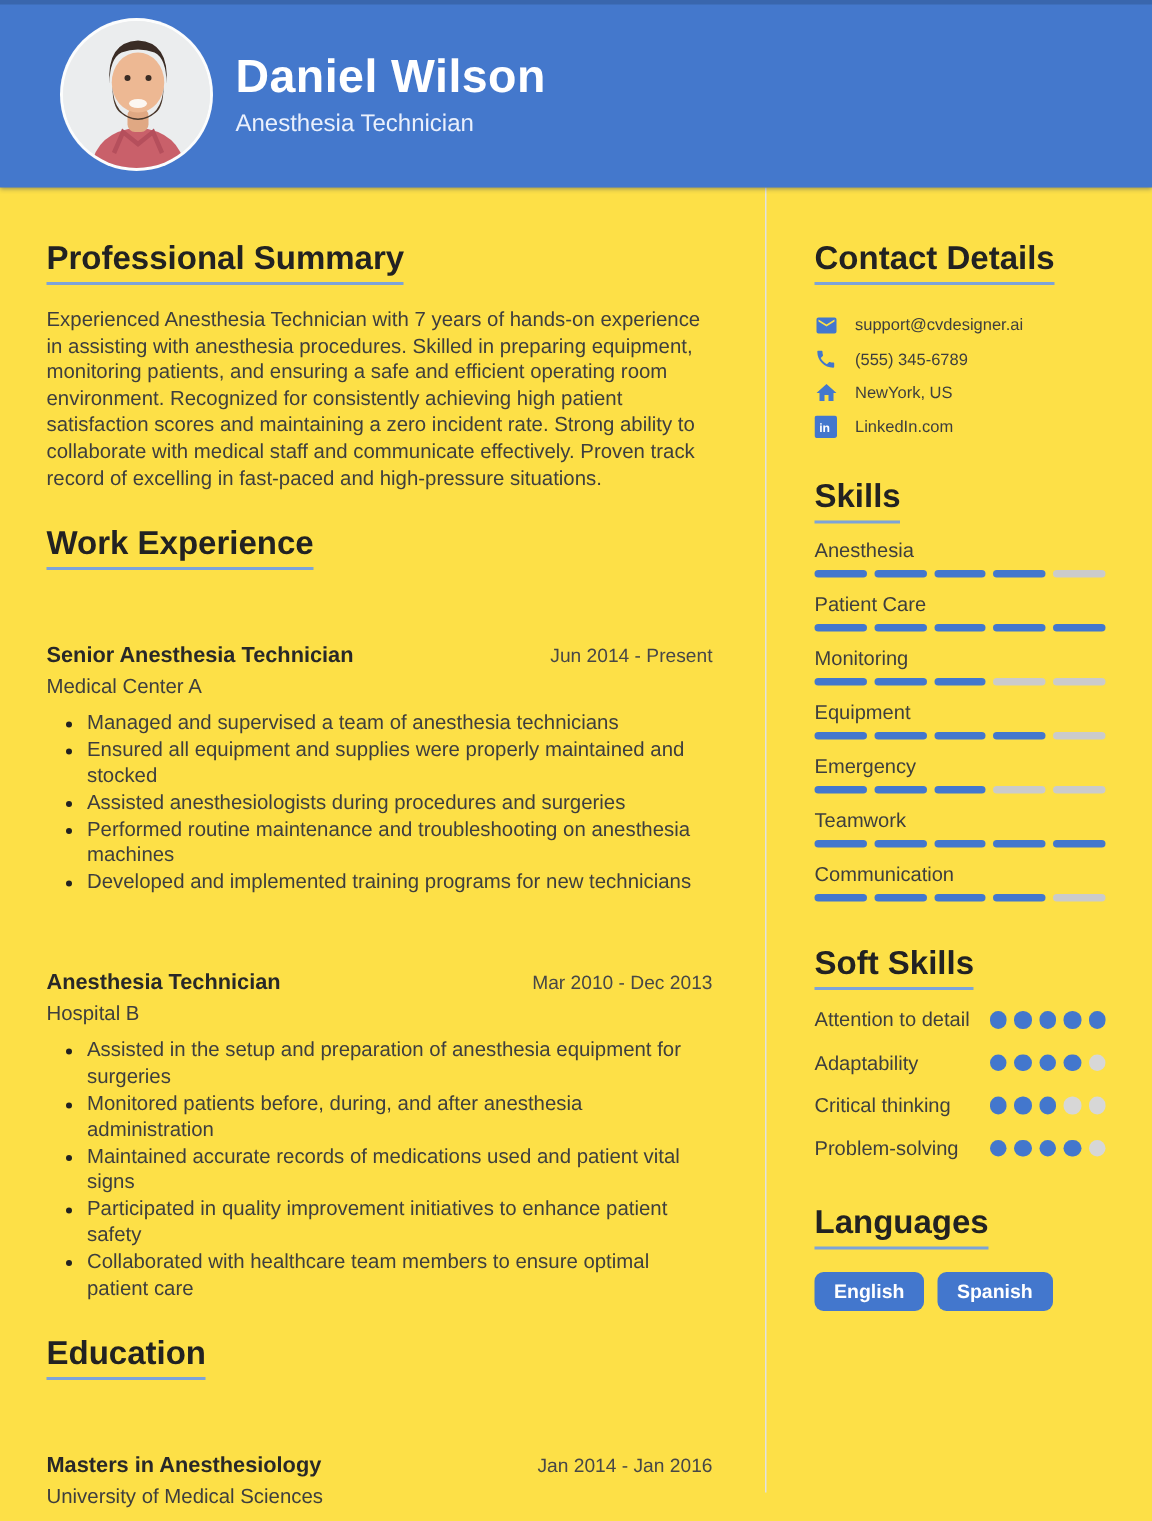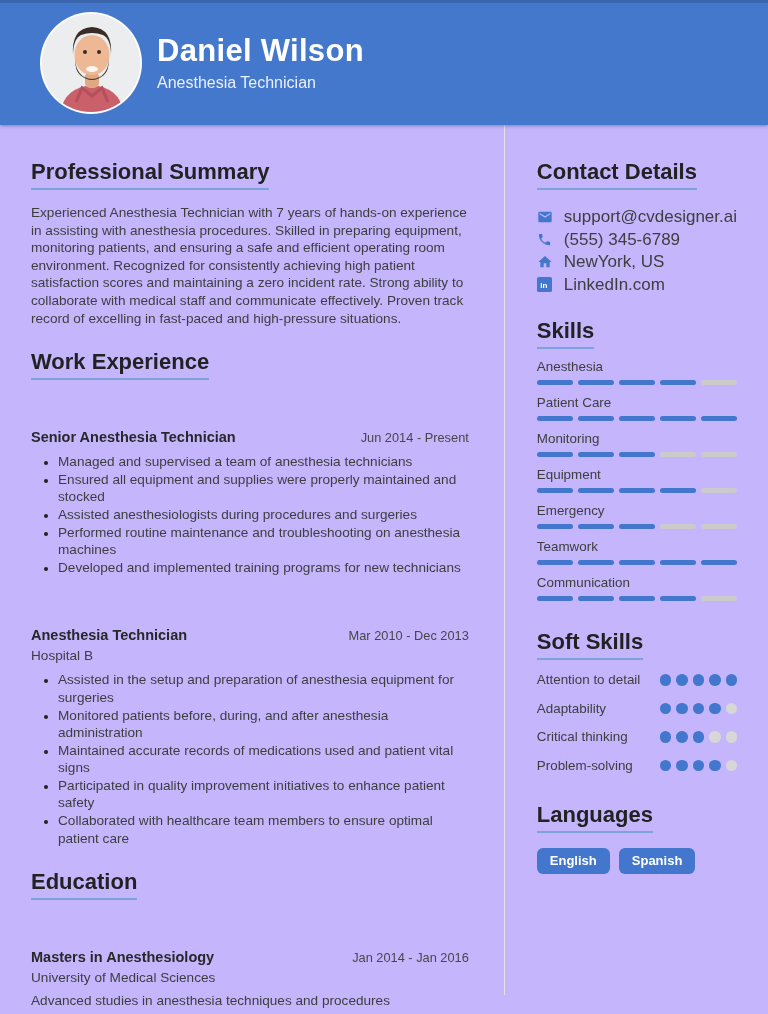--- a/index.html
+++ b/index.html
@@ -1,19 +1,19 @@
 <!DOCTYPE html>
 <html><head>
 <meta charset="utf-8">
 <style>
   * { box-sizing: border-box; }
   html, body { margin: 0; padding: 0; background: #ffffff; }
   body { font-family: "Liberation Sans", sans-serif; width: 768px; }
 
-  .page { width: 768px; height: 1014px; background: #c4b5fd; overflow: hidden; position: relative; }
+  .page { width: 768px; height: 1014px; background: #fde047; overflow: hidden; position: relative; }
 
   
   .header {
     height: 125px; background: #4478cc; display: flex; align-items: center;
     position: relative; box-shadow: 0 1px 3px rgba(40,60,100,.45);
   }
   .header::before { content:""; position:absolute; top:0; left:0; right:0; height:3px; background:rgba(0,0,0,.15); }
   .avatar {
     width: 102px; height: 102px; border-radius: 50%; margin-left: 40px;
     background: #ebedee; overflow: hidden; flex: none; border: 2px solid rgba(255,255,255,.85);
@@ -47,21 +47,21 @@
   .entry-sub { font-size: 13.6px; color: #3e3e3e; margin-top: 3px; line-height: 17px; }
   ul.bullets { margin: 7px 0 0 0; padding-left: 27px; list-style: disc; }
   ul.bullets li { font-size: 13.6px; line-height: 17.6px; color: #3e3e3e; }
   ul.bullets li::marker { font-size: 12px; color: #222; }
   .entry-desc { margin-top: 6px; }
 
   
   .contact-list { margin-top: 16px; }
   .contact-item { display: flex; align-items: center; gap: 11px; height: 22.5px; }
   .contact-item .icon { width: 16px; height: 16px; flex: none; display: flex; align-items: center; }
-  .contact-text { font-size: 17px; color: #3e3e3e; }
+  .contact-text { font-size: 11px; color: #3e3e3e; }
 
   
   .skill { margin-top: 10px; }
   .skill:first-of-type { margin-top: 16px; }
   .skill-label { font-size: 13.4px; color: #3e3e3e; margin-bottom: 6px; line-height: 15px; }
   .bar { display: flex; gap: 5px; }
   .bar .seg { flex: 1; height: 5px; border-radius: 2.5px; background: #cbcbcb; }
   .bar .seg.fill { background: #4377cd; }
 
   
@@ -115,20 +115,21 @@
       </div>
 
       <div class="section">
         <div class="section-heading">Work Experience</div>
 
         <div class="entry">
           <div class="entry-head">
             <span class="entry-title">Senior Anesthesia Technician</span>
             <span class="entry-dates">Jun 2014 - Present</span>
           </div>
+          <div class="entry-sub">Medical Center A</div>
           <ul class="bullets">
             <li>Managed and supervised a team of anesthesia technicians</li>
             <li>Ensured all equipment and supplies were properly maintained and stocked</li>
             <li>Assisted anesthesiologists during procedures and surgeries</li>
             <li>Performed routine maintenance and troubleshooting on anesthesia machines</li>
             <li>Developed and implemented training programs for new technicians</li>
           </ul>
         </div>
 
         <div class="entry">

